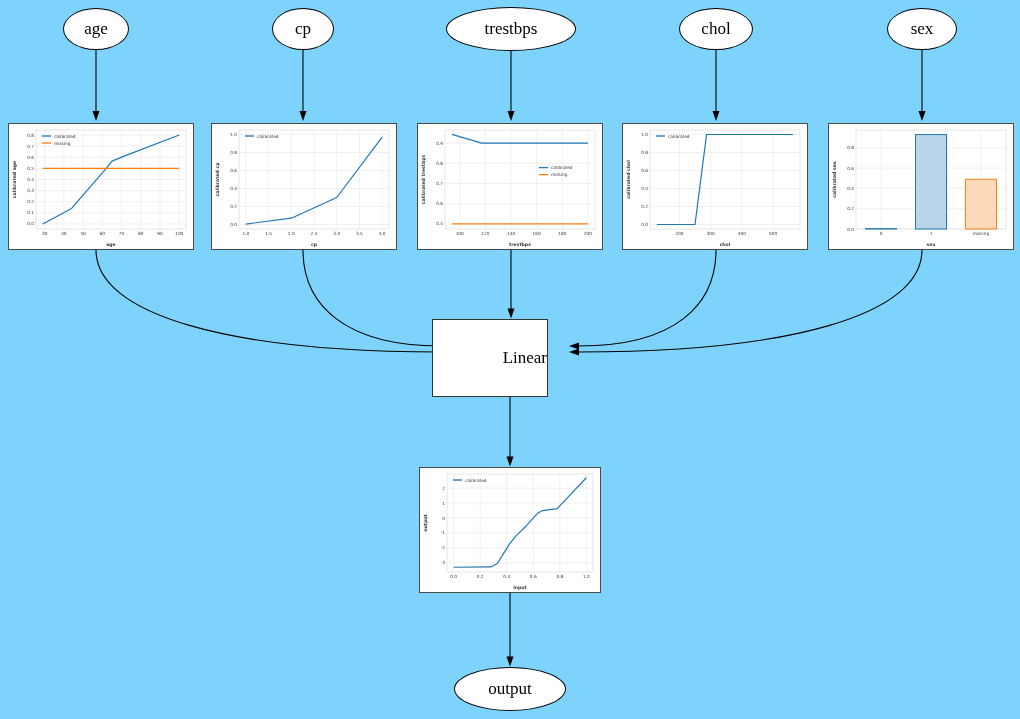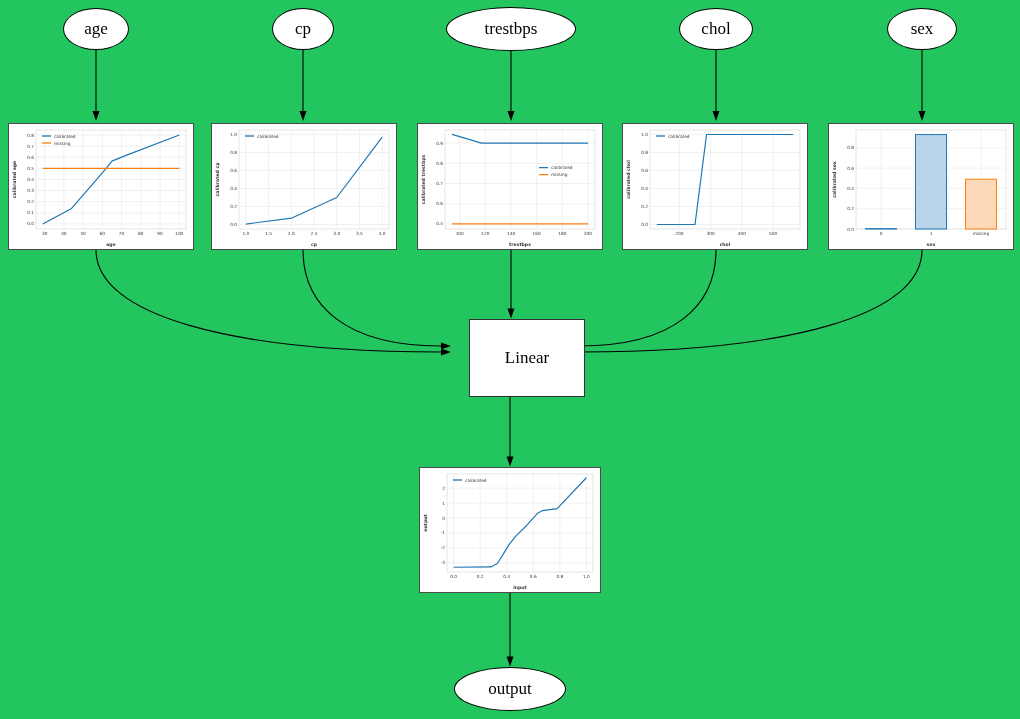--- a/index.html
+++ b/index.html
@@ -1,24 +1,24 @@
 <!DOCTYPE html>
 <html><head>
 <meta charset="utf-8">
 <style>
   html,body{margin:0;padding:0;background:#ffffff;}
-  .canvas{position:relative;width:1020px;height:719px;background:#22c55e;overflow:hidden;
+  .canvas{position:relative;width:1020px;height:719px;background:#7dd3fc;overflow:hidden;
           font-family:"Liberation Serif", serif;}
   .edges{position:absolute;left:0;top:0;width:1020px;height:719px;pointer-events:none;}
   .ellipse{position:absolute;border:1px solid #000;border-radius:50%;background:#fff;
            display:flex;align-items:center;justify-content:center;
            font-size:17px;color:#000;box-sizing:border-box;z-index:2;}
-  .linear-box{position:absolute;left:469px;top:319px;width:116px;height:78px;
+  .linear-box{position:absolute;left:432px;top:319px;width:116px;height:78px;
               border:1px solid #333;background:#fff;display:flex;align-items:center;
-              justify-content:center;font-size:17px;color:#000;box-sizing:border-box;z-index:2;}
+              justify-content:flex-end;font-size:17px;color:#000;box-sizing:border-box;z-index:2;}
   .plot-box{position:absolute;border:1px solid #4a4a4a;background:#fff;box-sizing:border-box;z-index:2;}
   .plot-box svg{display:block;}
   .pb-age{left:8px;top:123px;width:186px;height:127px;}
   .pb-cp{left:211px;top:123px;width:186px;height:127px;}
   .pb-trestbps{left:417px;top:123px;width:186px;height:127px;}
   .pb-chol{left:622px;top:123px;width:186px;height:127px;}
   .pb-sex{left:828px;top:123px;width:186px;height:127px;}
   .pb-output{left:419px;top:467px;width:182px;height:126px;}
   .el-age{left:63px;top:8px;width:66px;height:42px;}
   .el-cp{left:272px;top:8px;width:62px;height:42px;}

